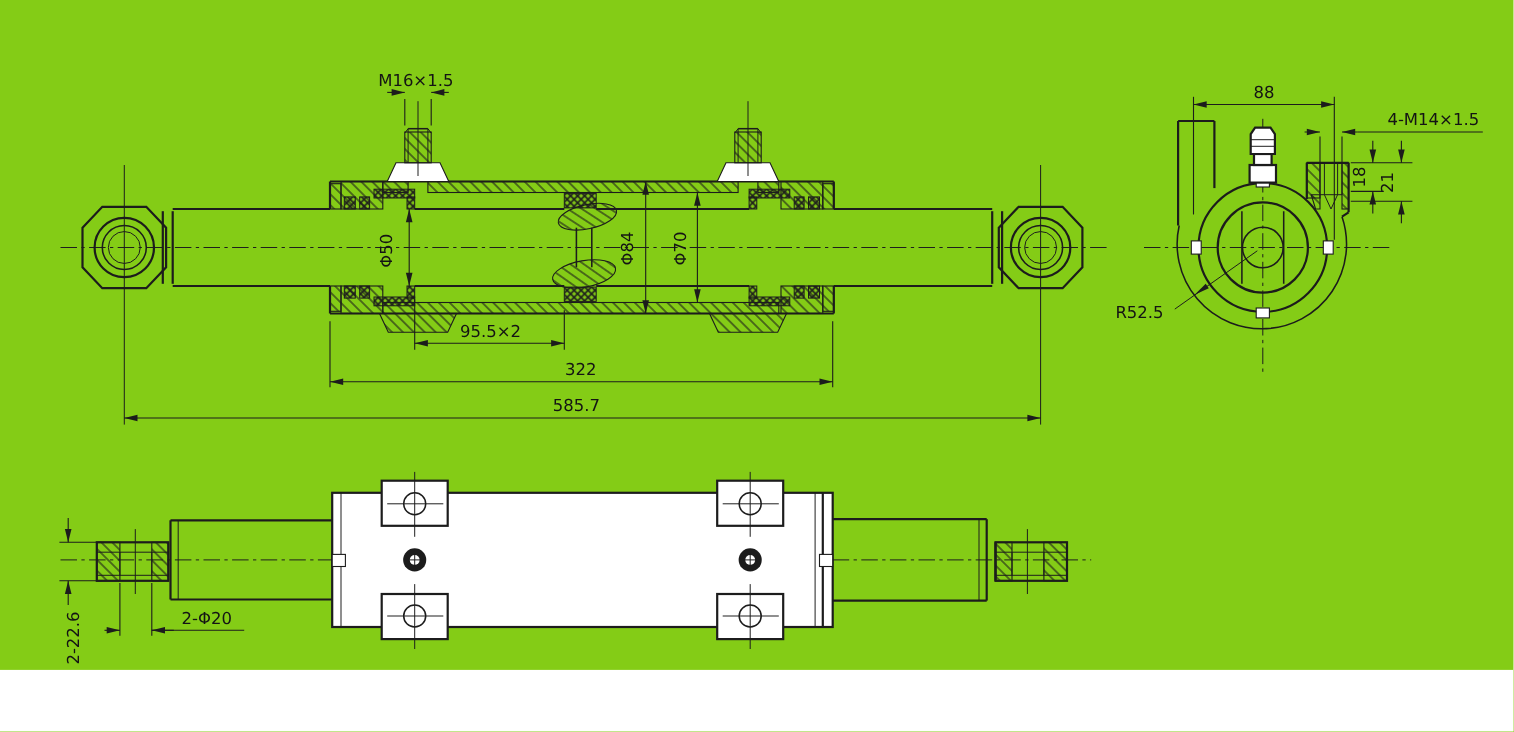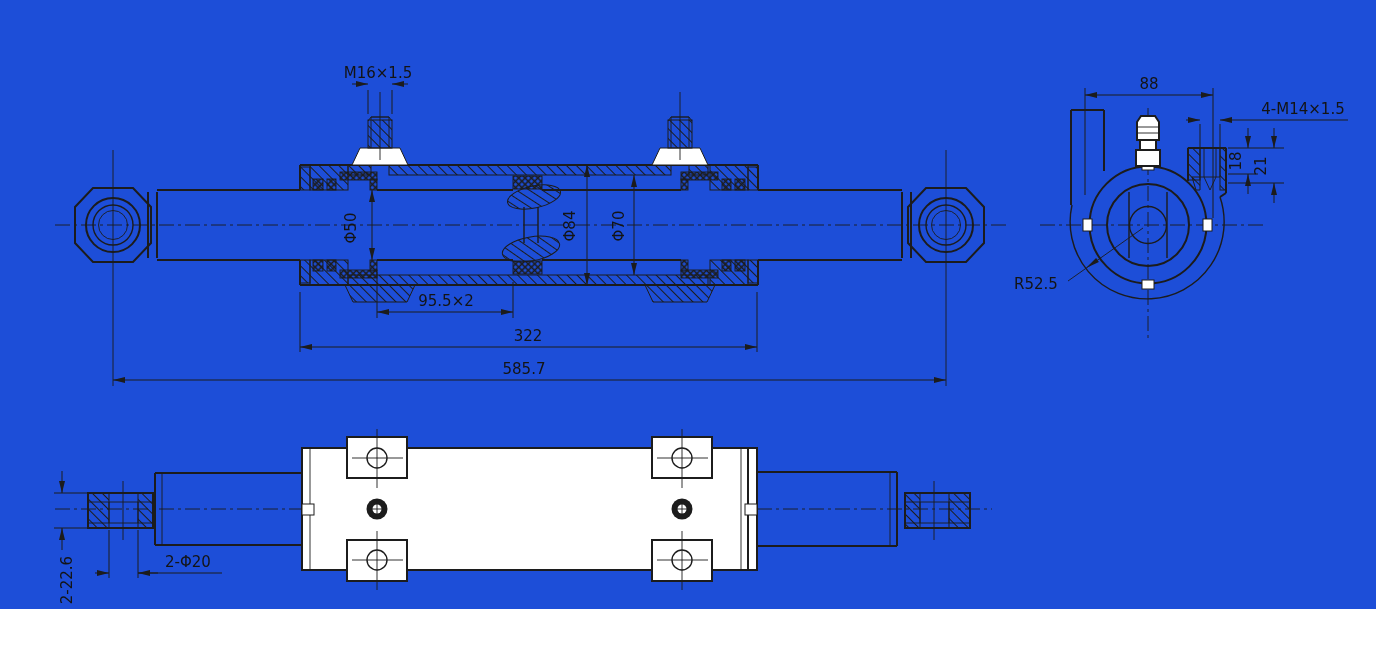--- a/index.html
+++ b/index.html
@@ -1,16 +1,16 @@
 <!DOCTYPE html>
 <html><head>
 <meta charset="utf-8">
 <style>
   html,body{margin:0;padding:0;background:#ffffff;}
-  .stage{position:relative;width:1376px;height:609px;background:#1d4ed8;overflow:hidden;
+  .stage{position:relative;width:1376px;height:609px;background:#84cc16;overflow:hidden;
          font-family:"DejaVu Sans",sans-serif;}
   svg{position:absolute;left:0;top:0;}
   
   .b {stroke:#1c1c1c;stroke-width:2;fill:none;stroke-linecap:butt;}
   .m {stroke:#1c1c1c;stroke-width:1.4;fill:none;}
   .t {stroke:#1c1c1c;stroke-width:0.9;fill:none;}
   .d {stroke:#1c1c1c;stroke-width:1;fill:none;}
   .cl{stroke:#1c1c1c;stroke-width:0.9;fill:none;stroke-dasharray:15 4 3 4;}
   .hf{fill:url(#h1);stroke:#1c1c1c;stroke-width:1;}
   .xf{fill:url(#xh);stroke:#1c1c1c;stroke-width:0.9;}

